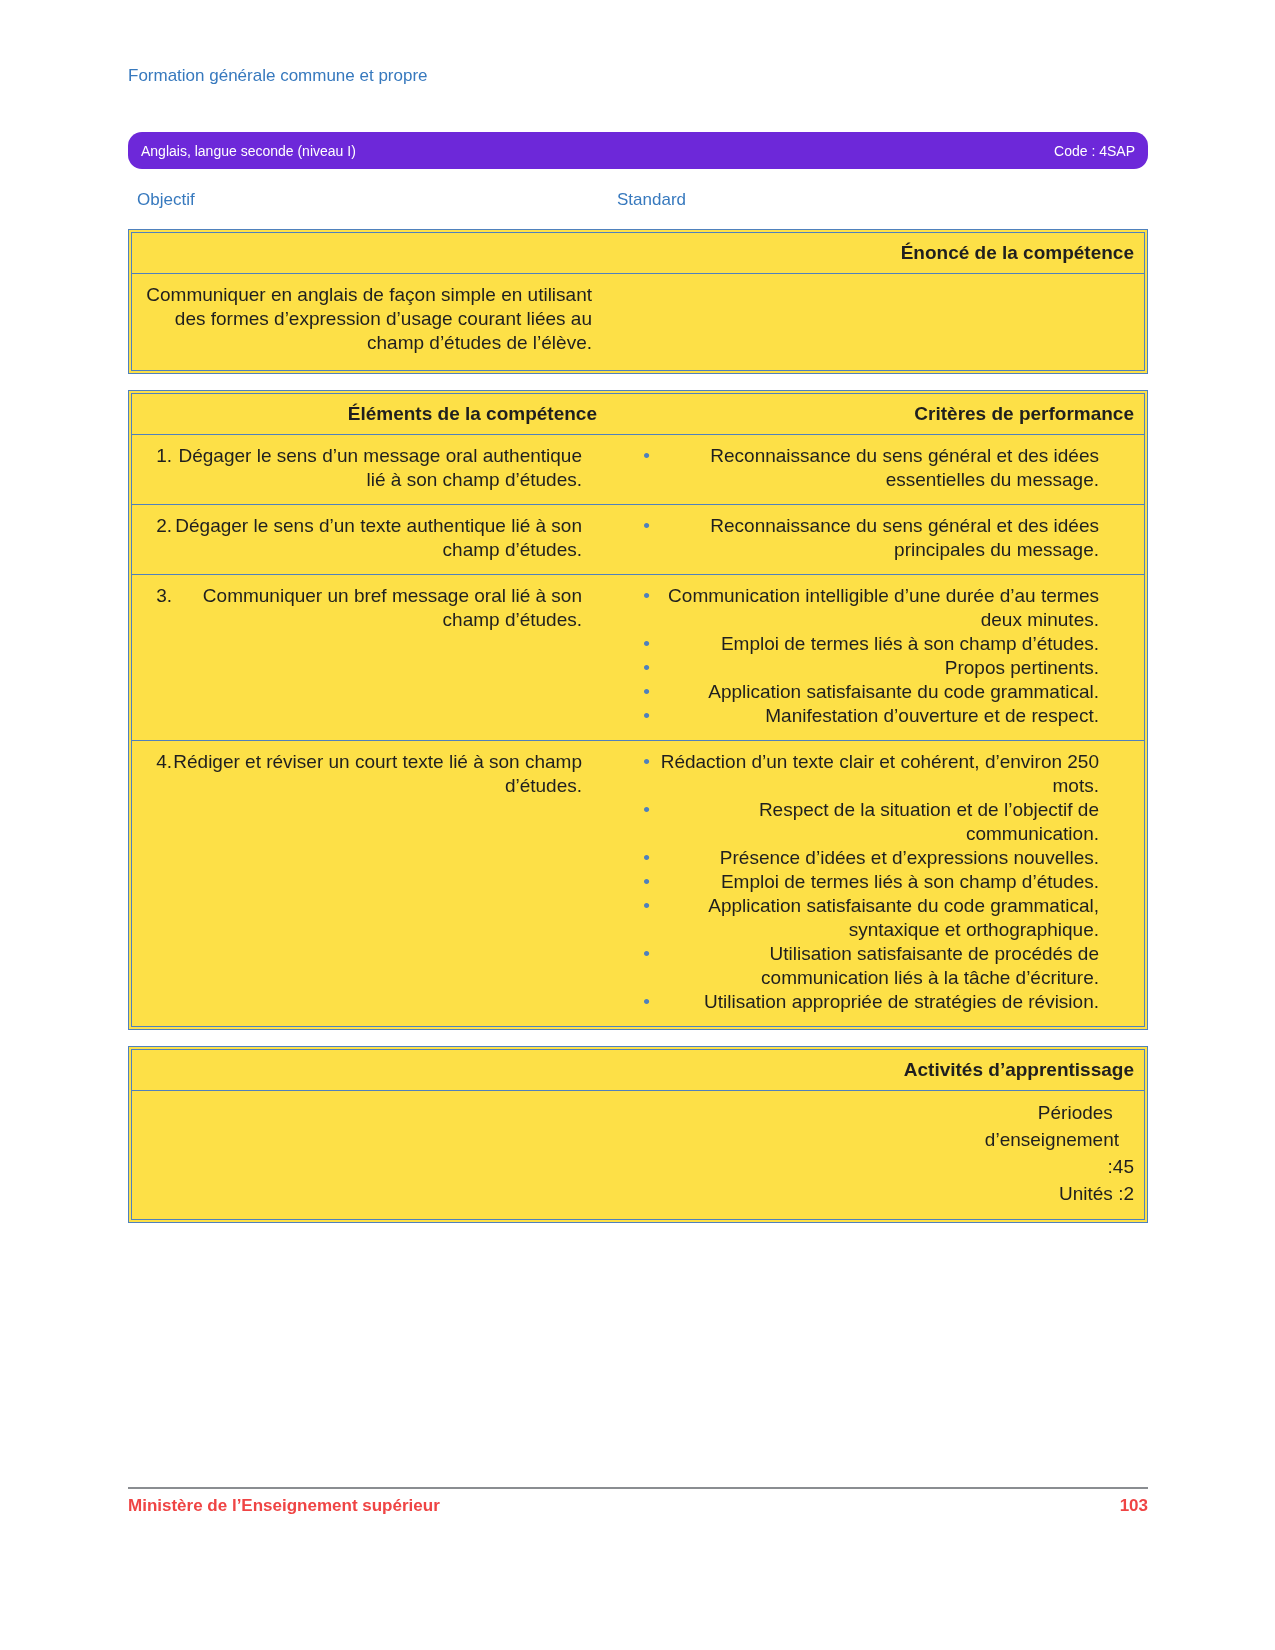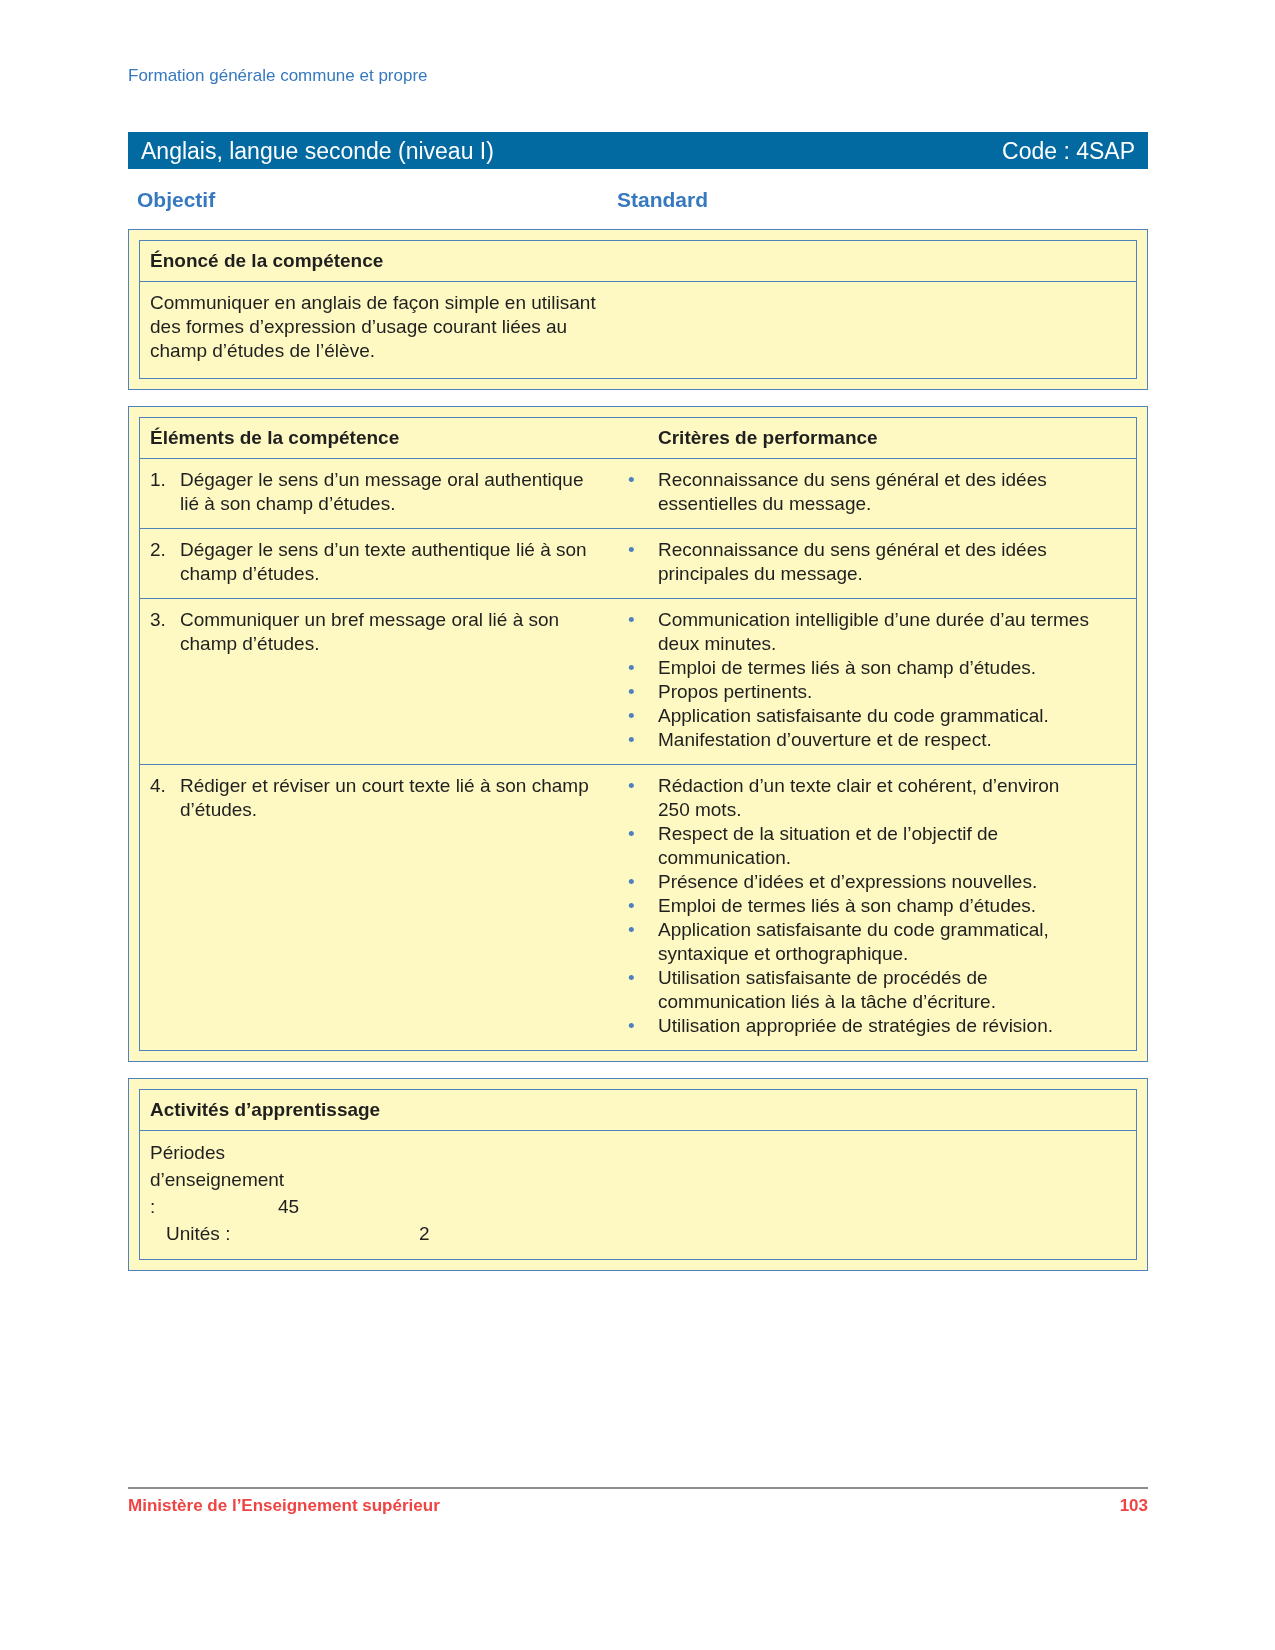--- a/index.html
+++ b/index.html
@@ -19,48 +19,50 @@
   }
   .breadcrumb {
     margin-top: 64px;
     color: #3779BE;
     font-size: 17px;
     font-weight: normal;
   }
   .banner {
     margin-top: 44px;
     height: 37px;
-    background: #0369a1;
+    background: #6d28d9;
     color: #ffffff;
     display: flex;
     justify-content: space-between;
     align-items: center;
     padding: 0 13px;
-    font-size: 23px;
+    font-size: 14px;
+    border-radius: 14px;
   }
   .col-headings {
     position: relative;
     margin-top: 19px;
     height: 28px;
   }
   .col-heading {
     position: absolute;
     top: 0;
     color: #3779BE;
-    font-size: 21px;
-    font-weight: bold;
+    font-size: 17px;
+    font-weight: normal;
   }
   .col-heading.objectif { left: 9px; }
   .col-heading.standard { left: 489px; }
 
   
   .dbox {
     border: 1px solid #4F81BD;
-    padding: 10px;
-    background: #fef9c3;
+    padding: 2px;
+    background: #fde047;
+    text-align: right;
   }
   .dbox-in { border: 1px solid #4F81BD; }
   .box-header {
     font-weight: bold;
     padding: 8px 10px;
     border-bottom: 1px solid #4F81BD;
   }
   .enonce-box { margin-top: 13px; }
   .enonce-body { padding: 9px 10px 15px 10px; }
   .enonce-body p { width: 450px; }

